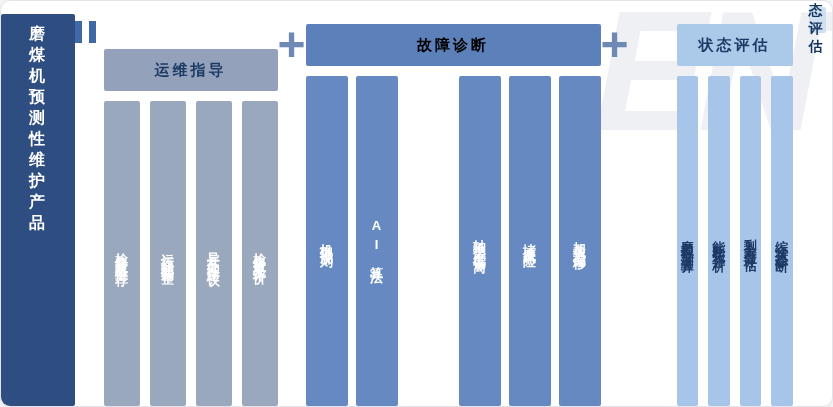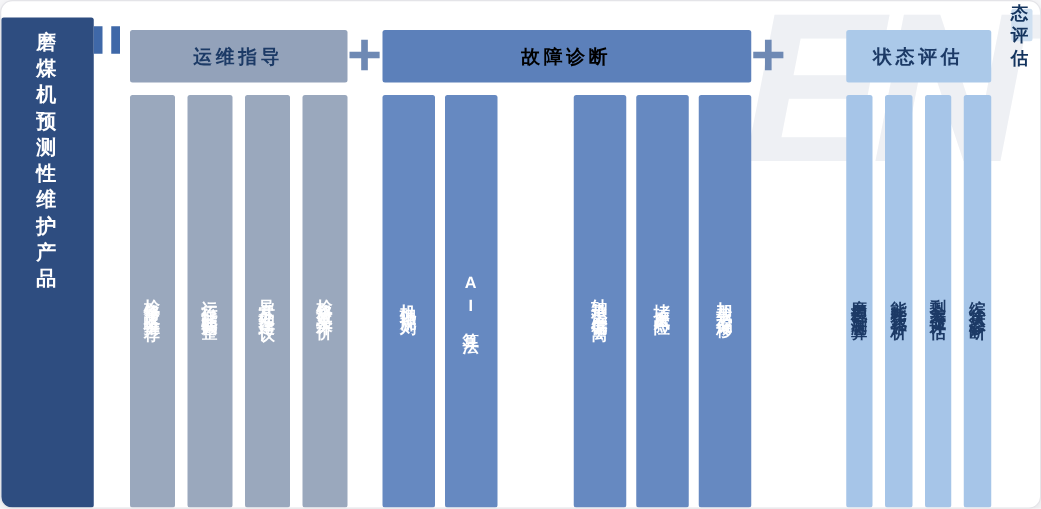--- a/index.html
+++ b/index.html
@@ -22,21 +22,21 @@
   .title-box {
     background:#2e4d80; color:#ffffff; font-weight:bold; font-size:16px;
     padding:10px 28px; border-radius:2px; letter-spacing:1.5px;
   }
 
   .connector { display:flex; justify-content:center; gap:7px; margin-top:20px; height:22px; }
   .connector .bar { width:7px; height:22px; background:#3f68a8; }
 
   .main { flex:1; display:flex; padding:0 8px; margin-top:23px; }
   .section { display:flex; flex-direction:column; }
-  .sec1 { width:174px; }
+  .sec1 { width:174px;margin-top:25px; }
   .sec2 { width:295px; }
   .sec3 { width:164px;padding-left:48px; }
   .plus-cell { flex:1; display:flex; align-items:flex-start; justify-content:center; }
   .plus {
     height:42px; display:flex; align-items:center;
     font-size:48px; font-weight:bold; color:#6e89b4; line-height:1;
   }
 
   .sec-header {
     height:42px; display:flex; align-items:center; justify-content:center;

